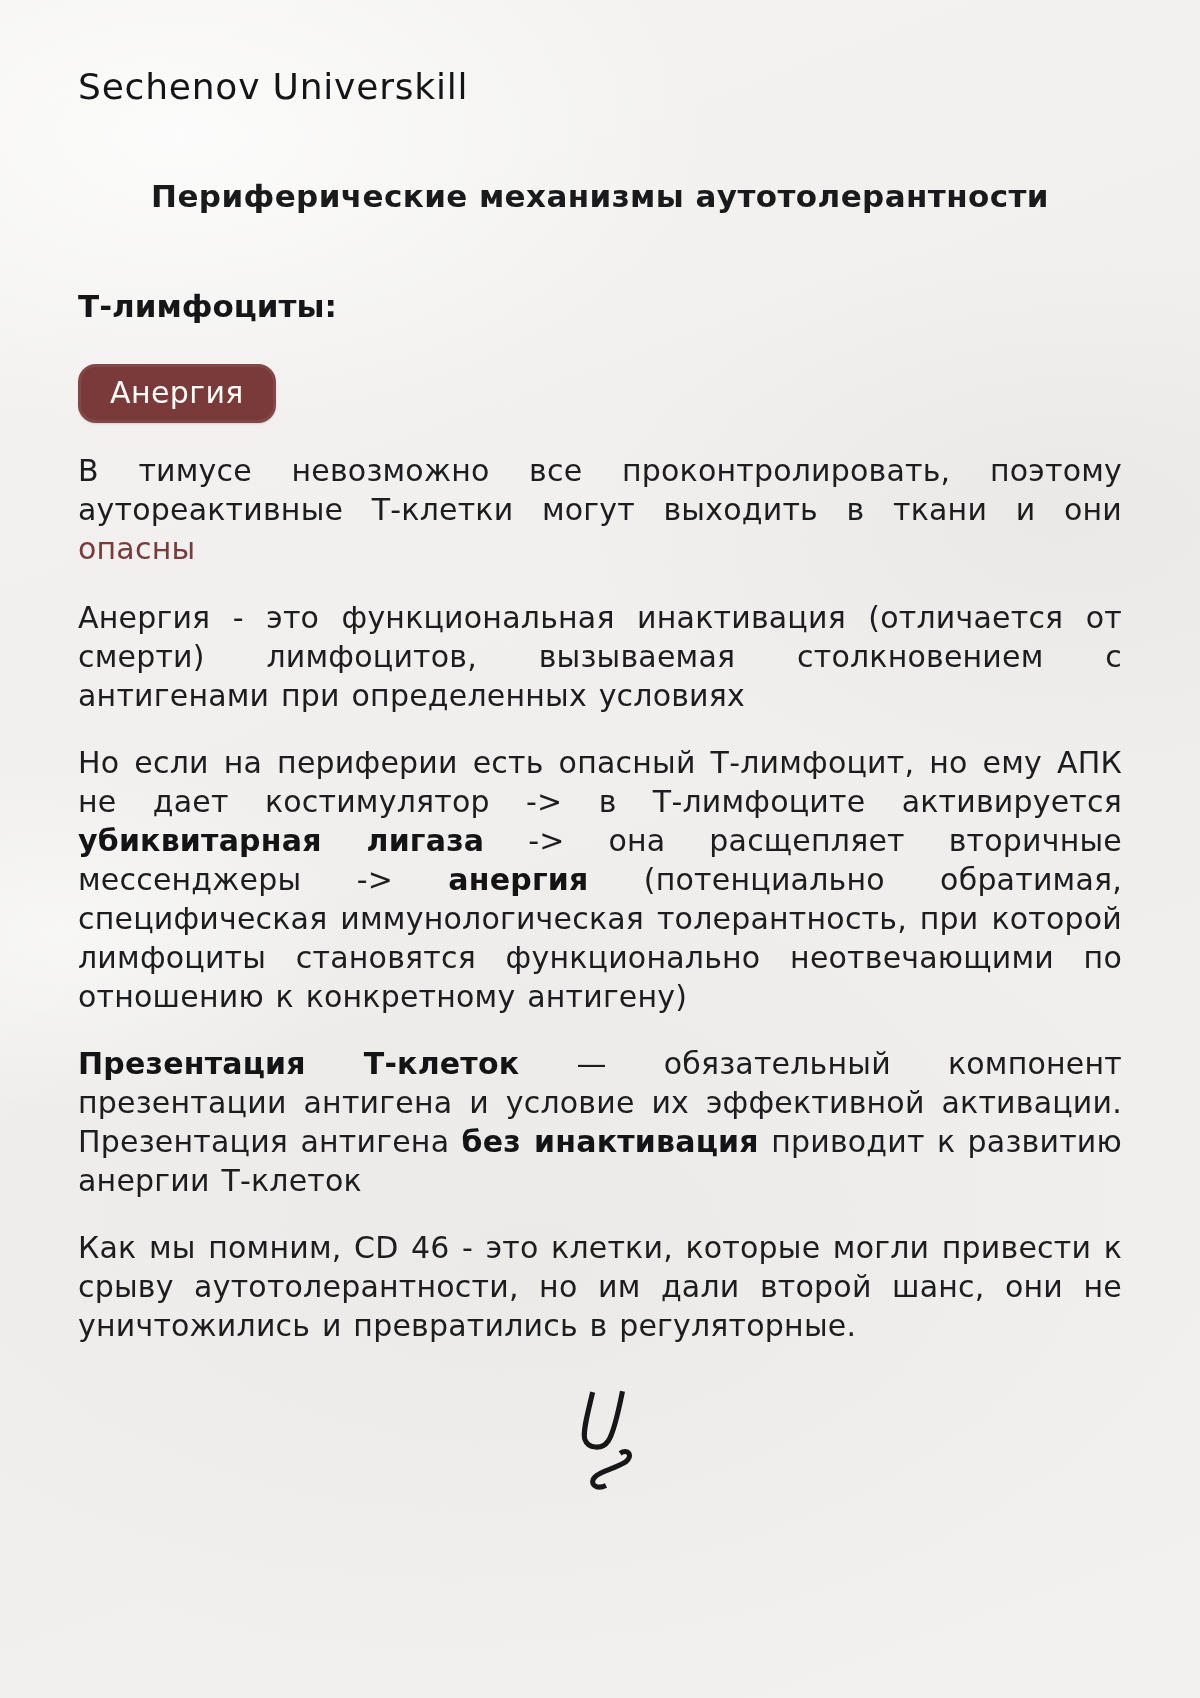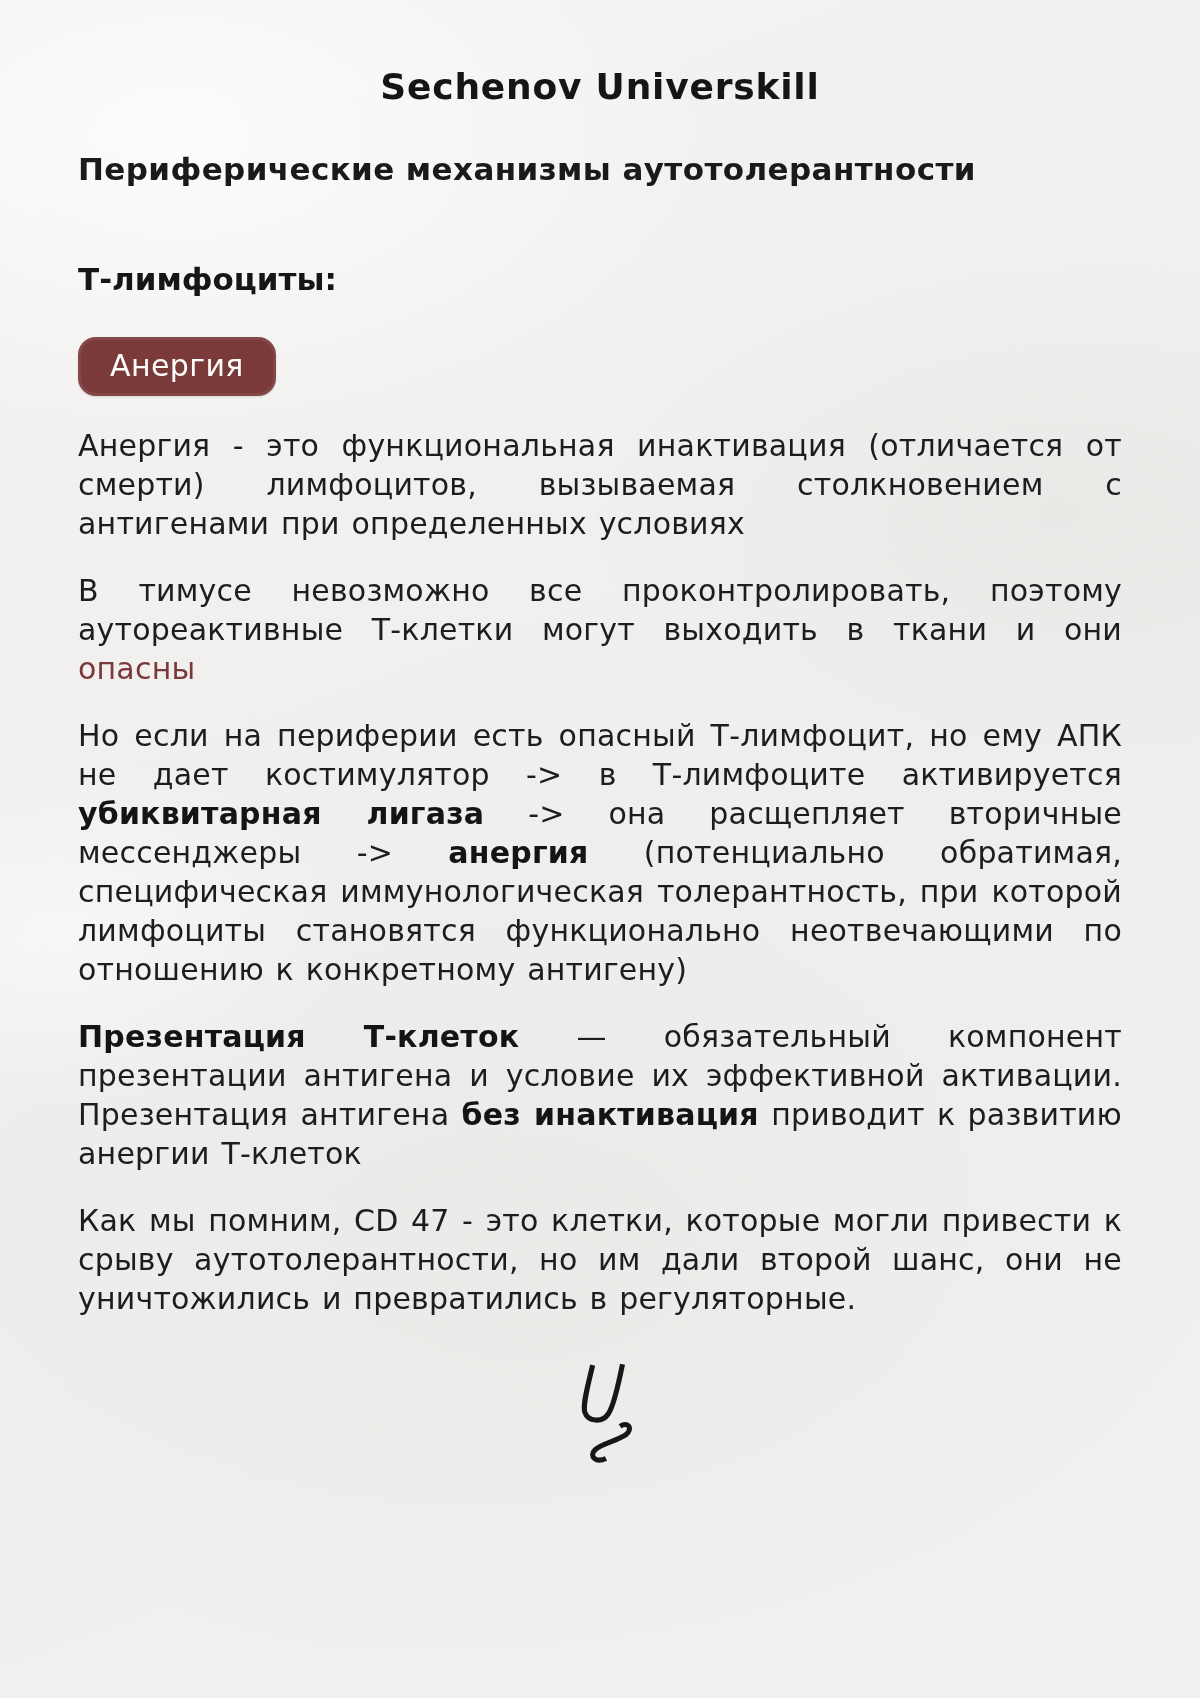--- a/index.html
+++ b/index.html
@@ -18,31 +18,32 @@
     font-family: "DejaVu Sans", "Liberation Sans", sans-serif;
     color: #1c1c1e;
     background:
       radial-gradient(900px 500px at 15% 8%, rgba(255,255,255,0.75), rgba(255,255,255,0) 60%),
       radial-gradient(800px 450px at 88% 30%, rgba(120,115,110,0.05), rgba(0,0,0,0) 60%),
       radial-gradient(1000px 600px at 45% 75%, rgba(120,115,110,0.04), rgba(0,0,0,0) 70%),
       radial-gradient(500px 300px at 5% 55%, rgba(255,255,255,0.5), rgba(255,255,255,0) 60%),
       linear-gradient(160deg, #f4f3f1 0%, #efeeec 55%, #f2f1ef 100%);
   }
   .brand {
-    text-align: center;
+    text-align: left;
     font-size: 36px;
-    font-weight: 700;
+    font-weight: 400;
     letter-spacing: 0.8px;
     color: #151517;
   }
   .doc-title {
+    text-align: center;
     font-size: 31px;
     font-weight: 700;
     letter-spacing: 0.4px;
-    margin-top: 44px;
+    margin-top: 71px;
     color: #1a1a1c;
   }
   .section-label {
     font-size: 31px;
     font-weight: 700;
     margin-top: 74px;
     color: #161618;
   }
   .badge {
     display: inline-block;
@@ -86,30 +87,30 @@
   <div class="brand">Sechenov Universkill</div>
 
   <div class="doc-title">Периферические механизмы аутотолерантности</div>
 
   <div class="section-label">Т-лимфоциты:</div>
 
   <div class="badge-wrap1">
     <span class="badge">Анергия</span>
   </div>
 
+  <p class="body-text"><span>В тимусе невозможно все проконтролировать, поэтому аутореактивные Т-клетки могут выходить в ткани и они</span> <span class="accent-word">опасны</span></p>
+
   <p class="body-text first-after-badge"><span>Анергия - это функциональная инактивация (отличается от смерти) лимфоцитов, вызываемая столкновением с антигенами при определенных условиях</span></p>
-
-  <p class="body-text"><span>В тимусе невозможно все проконтролировать, поэтому аутореактивные Т-клетки могут выходить в ткани и они</span> <span class="accent-word">опасны</span></p>
 
   <p class="body-text"><span>Но если на периферии есть опасный Т-лимфоцит, но ему АПК не дает костимулятор -&gt; в Т-лимфоците активируется</span> <span class="bold-term">убиквитарная лигаза</span> <span>-&gt; она расщепляет вторичные мессенджеры -&gt;</span> <span class="bold-term">анергия</span> <span>(потенциально обратимая, специфическая иммунологическая толерантность, при которой лимфоциты становятся функционально неотвечающими по отношению к конкретному антигену)</span></p>
 
   <p class="body-text"><span class="bold-term">Презентация Т-клеток</span> <span>— обязательный компонент презентации антигена и условие их эффективной активации. Презентация антигена</span> <span class="bold-term">без инактивация</span> <span>приводит к развитию анергии Т-клеток</span></p>
 
 
-  <p class="body-text"><span>Как мы помним, CD 47 - это клетки, которые могли привести к срыву аутотолерантности, но им дали второй шанс, они не уничтожились и превратились в регуляторные.</span></p>
+  <p class="body-text"><span>Как мы помним, CD 46 - это клетки, которые могли привести к срыву аутотолерантности, но им дали второй шанс, они не уничтожились и превратились в регуляторные.</span></p>
 
   <div class="logo-block">
     <svg width="78" height="102" viewBox="0 0 90 130" aria-hidden="true">
       <g fill="none" stroke="#17171a" stroke-width="6.5" stroke-linecap="butt">
         <path d="M28 4 C22 30 15 54 18 64 C22 76 40 78 48 66 C55 56 61 28 66 3"></path>
         <path d="M63 82 C73 75 80 85 70 93 C58 101 39 104 31 112 C23 120 32 129 45 123"></path>
       </g>
     </svg>
   </div>
 

